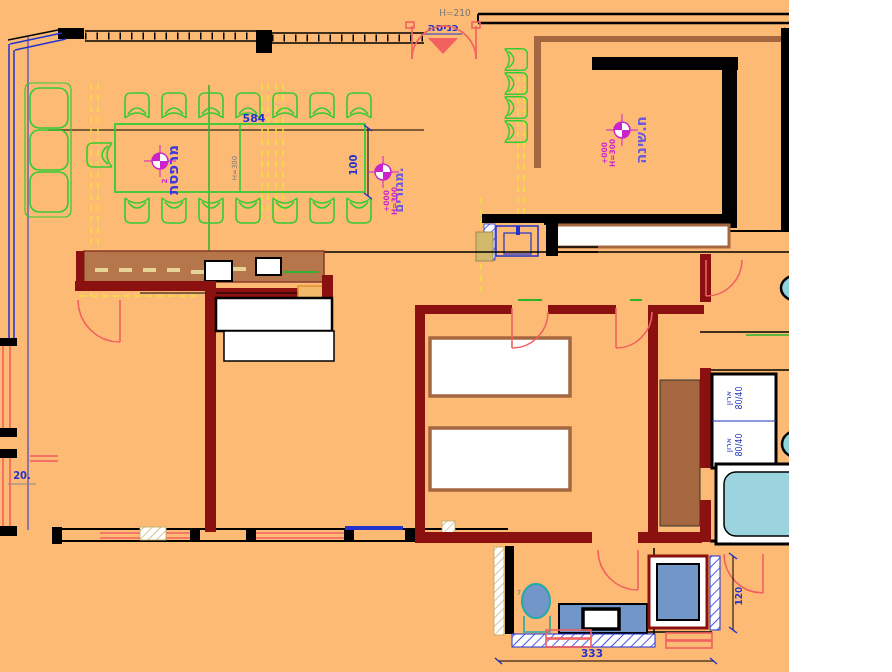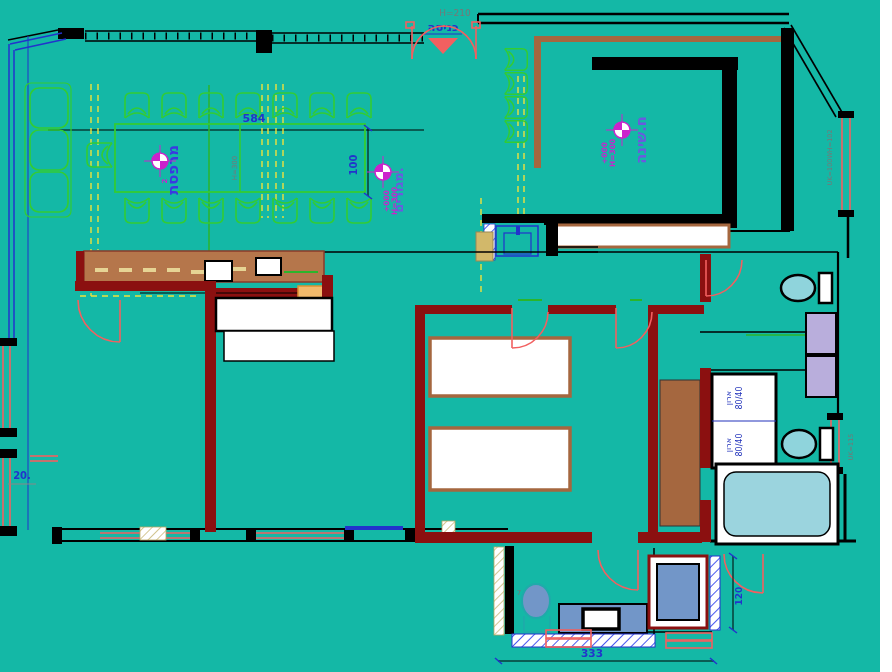--- a/index.html
+++ b/index.html
@@ -1,16 +1,16 @@
 <!DOCTYPE html>
 <html><head>
 <meta charset="utf-8">
 <style>
   html,body{margin:0;padding:0;background:#ffffff;}
-  .stage{position:relative;width:880px;height:672px;background:#14b8a6;overflow:hidden;}
+  .stage{position:relative;width:789px;height:672px;background:#fdba74;overflow:hidden;}
   svg{display:block;}
   text{font-family:"DejaVu Sans","Liberation Sans",sans-serif;}
   .dimtxt{fill:#2233CC;font-weight:bold;}
   .graytxt{fill:#777777;}
   .magtxt{fill:#CC22CC;font-weight:bold;}
   .viotxt{fill:#6A5ADF;font-weight:bold;}
   .blutxt{fill:#3A3AE0;font-weight:bold;}
   .wall{stroke:#000;fill:none;}
   .par{fill:#8B1010;stroke:none;}
   .grn{stroke:#33CC33;fill:none;stroke-width:1.6;}

